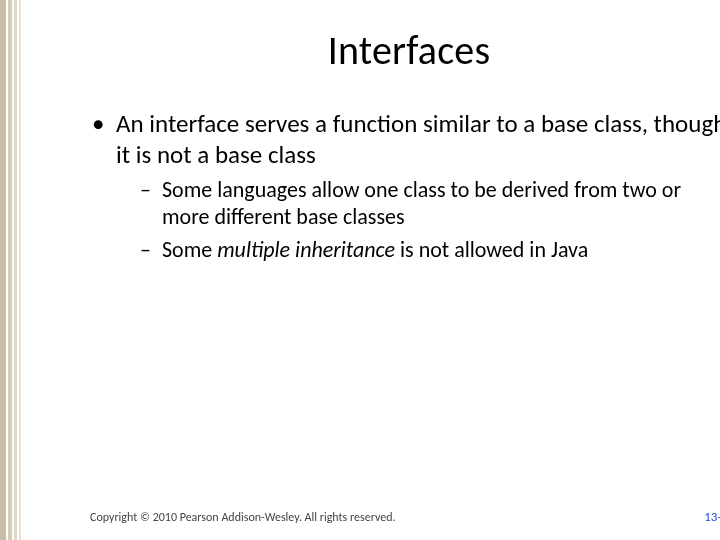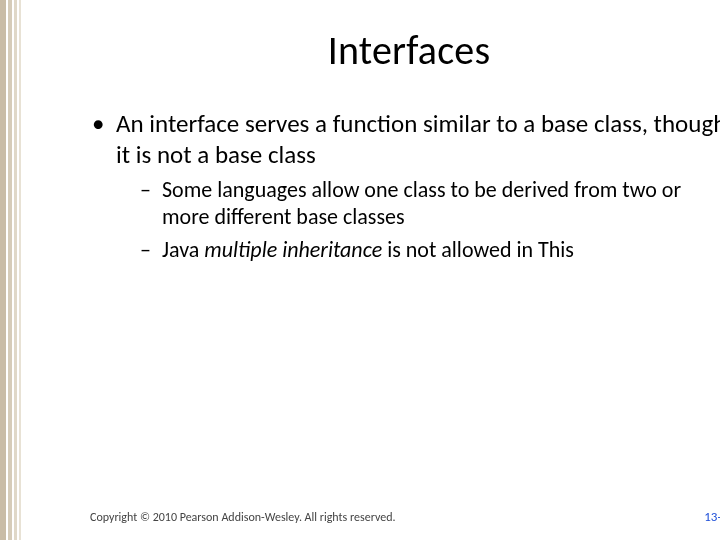--- a/index.html
+++ b/index.html
@@ -120,21 +120,21 @@
   <h1 class="title">Interfaces</h1>
 
   <ul class="top">
     <li>
       <span>An interface serves a function similar to a base class, though it is not a base class</span>
       <ul class="sub">
         <li>
           <span>Some languages allow one class to be derived from two or more different base classes</span>
         </li>
         <li>
-          <span>Java </span><span class="italic">multiple inheritance</span><span> is not allowed in This</span>
+          <span>Some </span><span class="italic">multiple inheritance</span><span> is not allowed in Java</span>
         </li>
       </ul>
     </li>
   </ul>
 
   <div class="footer">
     <span>Copyright © 2010 Pearson Addison-Wesley. All rights reserved.</span>
     <span class="page-num">13-3</span>
   </div>
 </div>

